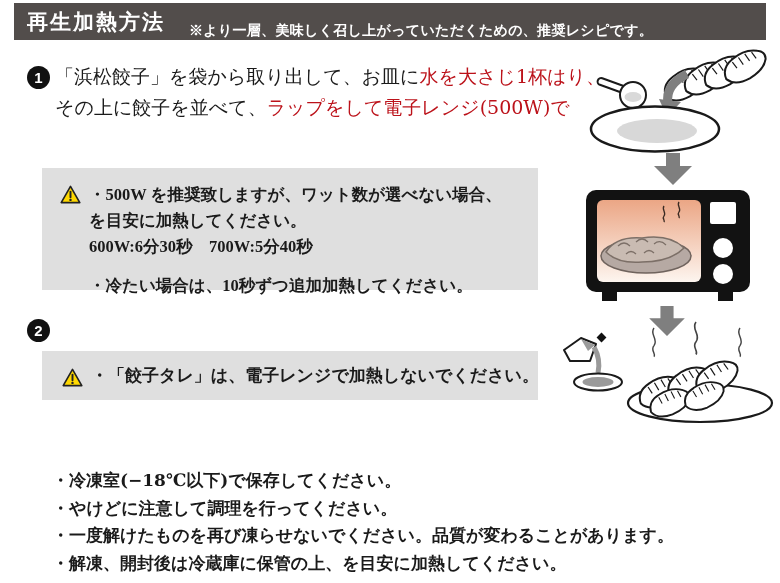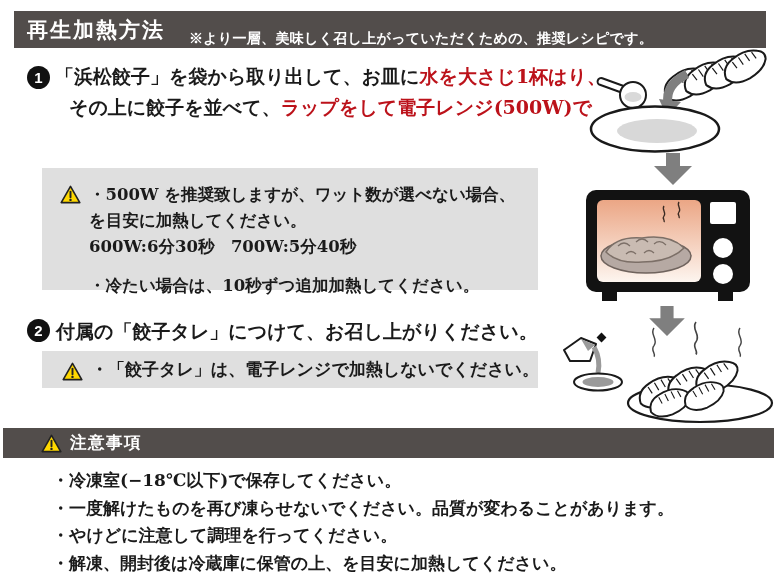--- a/index.html
+++ b/index.html
@@ -3,46 +3,46 @@
 <meta charset="utf-8">
 <style>
   html,body { margin:0; padding:0; background:#ffffff; }
   .page {
     position:relative; width:780px; height:583px; background:#ffffff;
     font-family:"DejaVu Serif","Liberation Serif",serif; color:#1a1a1a; overflow:hidden;
   }
 
   
   .title-bar {
-    position:absolute; left:14px; top:11px; width:752px; height:37px;
+    position:absolute; left:14px; top:3px; width:752px; height:37px;
     background:#524d4b; display:flex; align-items:center;
     padding-left:13px; box-sizing:border-box; color:#ffffff;
   }
   .title-bar .title { font-size:21px; font-weight:bold; letter-spacing:2px; white-space:nowrap; }
   .title-bar .subtitle { font-size:14px; font-weight:bold; margin-left:24px; margin-top:18px; letter-spacing:0.3px; white-space:nowrap; }
 
   
   .badge {
     position:absolute; width:23px; height:23px; border-radius:50%;
     background:#111; color:#fff; display:flex; align-items:center; justify-content:center;
     font-family:"Liberation Sans","DejaVu Sans",sans-serif; font-size:15px; font-weight:bold;
   }
   .badge-1 { left:27px; top:66px; }
   .badge-2 { left:27px; top:319px; }
 
   
-  .step1-text { position:absolute; left:55px; top:61px; font-size:19px; font-weight:bold; line-height:31px;text-align:center; }
+  .step1-text { position:absolute; left:55px; top:61px; font-size:19px; font-weight:normal; line-height:31px; }
   .step1-text div { white-space:nowrap; }
   .red { color:#bc121a; }
   .step2-text { position:absolute; left:56px; top:319px; font-size:19px; font-weight:bold; white-space:nowrap; }
 
   
-  .caution-box { position:absolute; background:#dfdfdf; box-sizing:border-box; }
+  .caution-box { position:absolute; background:#dfdfdf; box-sizing:border-box;font-family:Liberation Serif, serif; }
   .box1 { left:42px; top:168px; width:496px; height:122px; padding:14px 0 0 18px; }
-  .box2 { left:42px; top:351px; width:496px; height:37px; display:flex; align-items:center; padding-left:20px; }
+  .box2 { left:42px; top:351px; width:496px; height:49px; display:flex; align-items:center; padding-left:20px; }
   .c-row { display:flex; align-items:flex-start; }
   .tri { width:21px; height:19px; flex:0 0 auto; margin-top:3px; }
   .c-lines { margin-left:8px; font-size:16.5px; font-weight:bold; line-height:26px; }
   .c-lines div { white-space:nowrap; }
   .c-extra { margin-top:13px; }
   .box2 .c-text { margin-left:8px; font-size:17px; font-weight:bold; white-space:nowrap; }
 
   
   .notice-bar {
     position:absolute; left:3px; top:428px; width:771px; height:30px;
@@ -109,44 +109,35 @@
       <div class="c-lines">
         <div>・500W を推奨致しますが、ワット数が選べない場合、</div>
         <div>を目安に加熱してください。</div>
         <div>600W:6分30秒　700W:5分40秒</div>
         <div class="c-extra">・冷たい場合は、10秒ずつ追加加熱してください。</div>
       </div>
     </div>
   </div>
 
   <span class="badge badge-2">2</span>
-  <div class="step2-text">付属の「餃子タレ」につけて、お召し上がりください。</div>
 
   <div class="caution-box box2">
     <svg class="tri" viewBox="0 0 26 23">
       <path d="M13 1.5 L24.5 21.5 L1.5 21.5 Z" fill="#ffd800" stroke="#222" stroke-width="2" stroke-linejoin="round"></path>
       <path d="M13 8 L13 15" stroke="#222" stroke-width="2.4" stroke-linecap="round"></path>
       <circle cx="13" cy="18.2" r="1.5" fill="#222"></circle>
     </svg>
     <span class="c-text">・「餃子タレ」は、電子レンジで加熱しないでください。</span>
   </div>
 
-  <div class="notice-bar">
-    <svg class="tri" viewBox="0 0 26 23">
-      <path d="M13 1.5 L24.5 21.5 L1.5 21.5 Z" fill="#ffd800" stroke="#222" stroke-width="2" stroke-linejoin="round"></path>
-      <path d="M13 8 L13 15" stroke="#222" stroke-width="2.4" stroke-linecap="round"></path>
-      <circle cx="13" cy="18.2" r="1.5" fill="#222"></circle>
-    </svg>
-    <span class="notice-label">注意事項</span>
-  </div>
 
   <div class="notes">
     <div>・冷凍室(−18℃以下)で保存してください。</div>
+    <div>・やけどに注意して調理を行ってください。</div>
     <div>・一度解けたものを再び凍らせないでください。品質が変わることがあります。</div>
-    <div>・やけどに注意して調理を行ってください。</div>
     <div>・解凍、開封後は冷蔵庫に保管の上、を目安に加熱してください。</div>
   </div>
 
   <div class="illus">
 
     <svg class="il-gyoza-top" width="112" height="64" viewBox="0 0 112 64">
       <use href="#gyo" transform="translate(0,32) rotate(-14)"></use>
       <use href="#gyo" transform="translate(20,26) rotate(-14)"></use>
       <use href="#gyo" transform="translate(40,20) rotate(-14)"></use>
       <use href="#gyo" transform="translate(60,14) rotate(-14)"></use>

